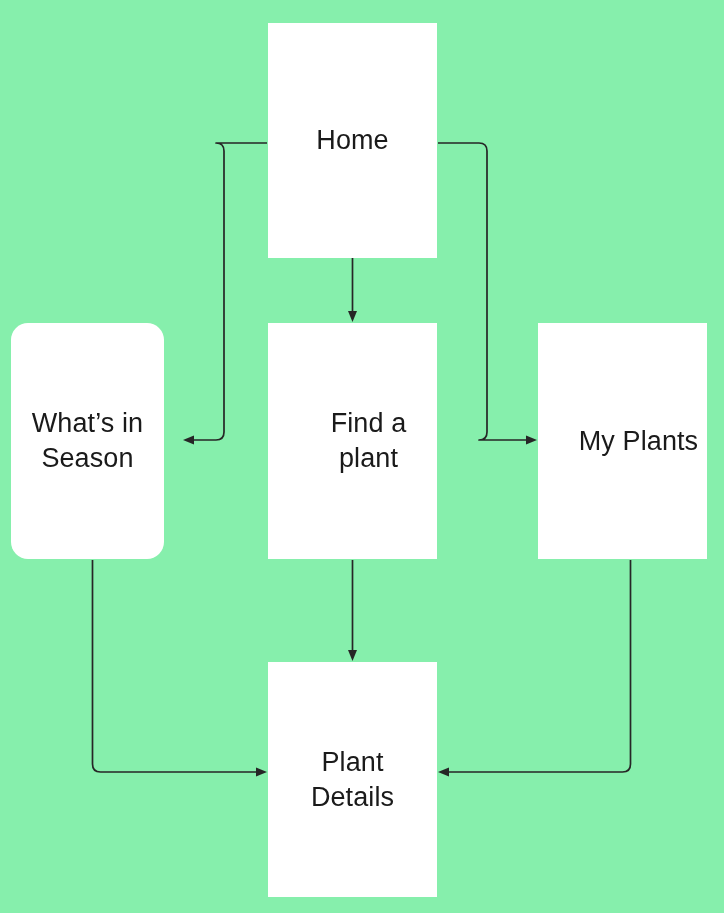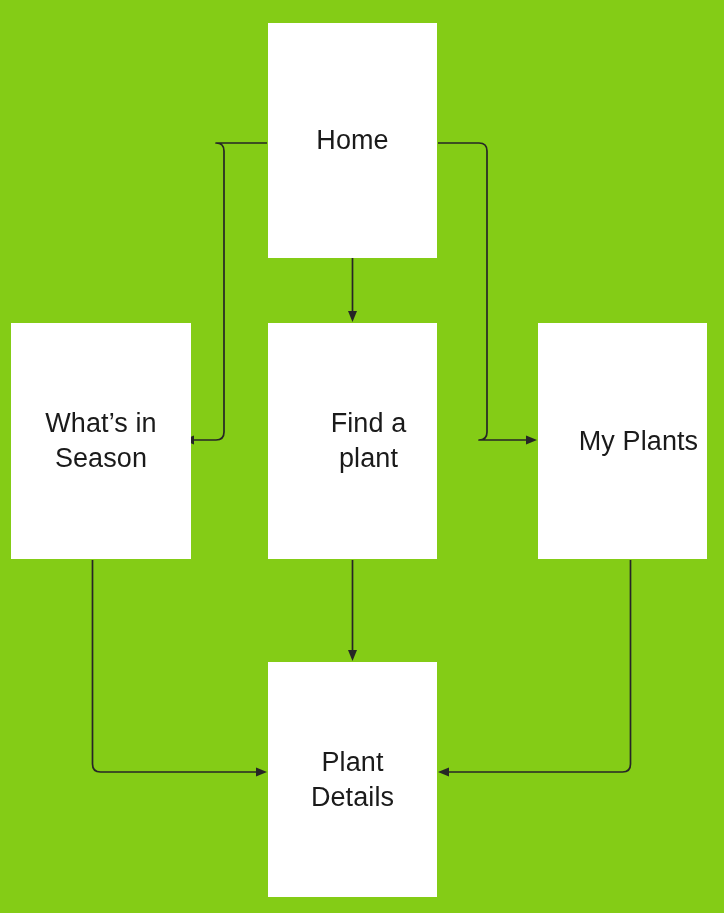--- a/index.html
+++ b/index.html
@@ -53,21 +53,21 @@
     stroke-linejoin: round;
   }
   .edge-head {
     fill: #262626;
     stroke: none;
   }
 </style>
 </head>
 <body style="background: rgb(224, 224, 224);">
 
-<div id="diagram-root" style="background: #84cc16;">
+<div id="diagram-root" style="background: #86efac;">
 
   <svg class="flow-svg" viewBox="0 0 724 913" aria-hidden="true">
 
     <g>
       <path class="edge-path" d="M 267 143 L 216 143 Q 224 143 224 151 L 224 432 Q 224 440 216 440 L 192 440" style="stroke: rgb(38, 38, 38);"></path>
       <polygon class="edge-head" points="183,440 194,435.5 194,444.5" style="fill: rgb(38, 38, 38);"></polygon>
     </g>
 
     <g>
       <path class="edge-path" d="M 352.5 258 L 352.5 313" style="stroke: rgb(38, 38, 38);"></path>
@@ -93,21 +93,21 @@
       <path class="edge-path" d="M 630.5 560 L 630.5 764 Q 630.5 772 622.5 772 L 447 772" style="stroke: rgb(38, 38, 38);"></path>
       <polygon class="edge-head" points="438,772 449,767.5 449,776.5" style="fill: rgb(38, 38, 38);"></polygon>
     </g>
 
   </svg>
 
   <div class="node-box" style="left: 268px; top: 23px; width: 169px; height: 235px; background: rgb(255, 255, 255);">
     <span class="node-label" style="color: rgb(26, 26, 26);">Home</span>
   </div>
 
-  <div class="node-box" style="left: 11px; top: 323px; width: 180px; height: 236px; background: rgb(255, 255, 255);">
+  <div class="node-box" style="left: 11px; top: 323px; width: 153px; height: 236px; background: rgb(255, 255, 255); border-radius: 17px;">
     <span class="node-label" style="color: rgb(26, 26, 26);">What’s in
 Season</span>
   </div>
 
   <div class="node-box" style="left: 268px; top: 323px; width: 169px; height: 236px; background: rgb(255, 255, 255); padding-left: 32px;">
     <span class="node-label" style="color: rgb(26, 26, 26);">Find a
 plant</span>
   </div>
 
   <div class="node-box" style="left: 538px; top: 323px; width: 169px; height: 236px; background: rgb(255, 255, 255);">

